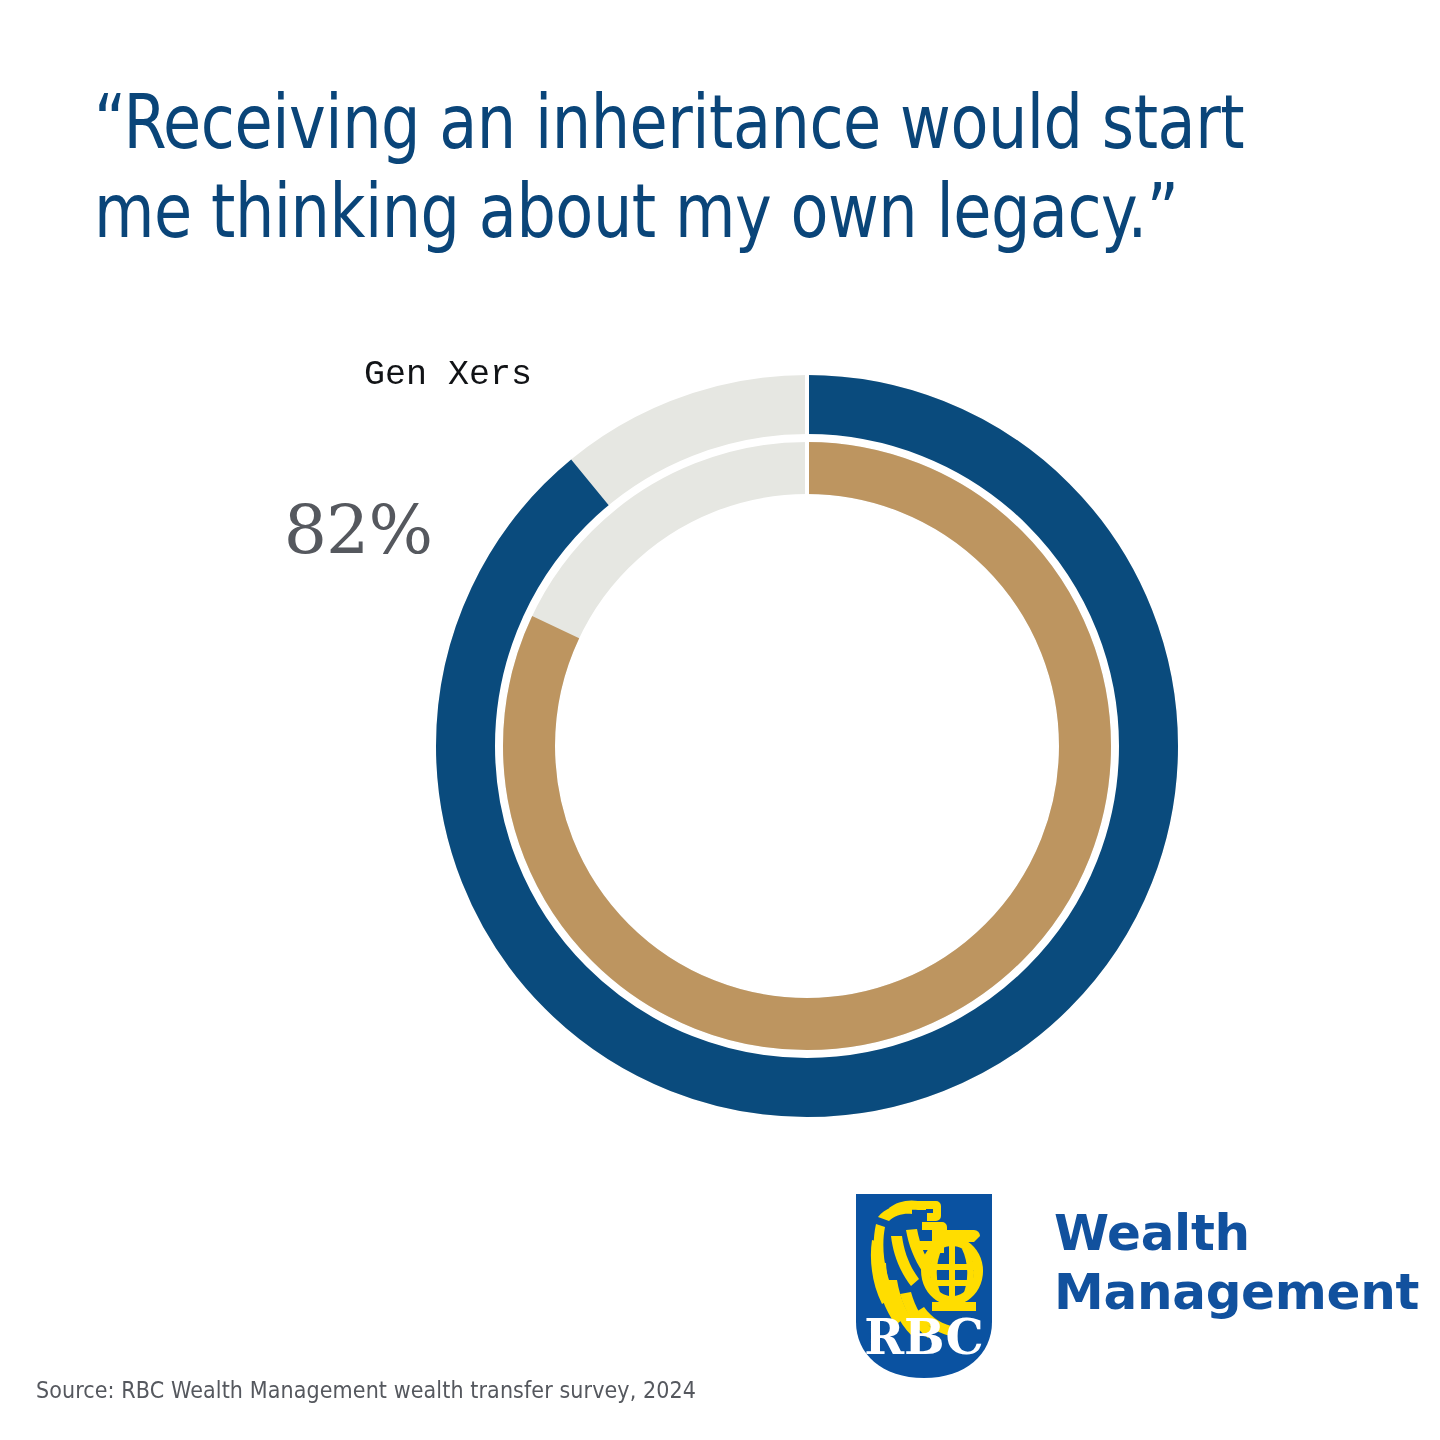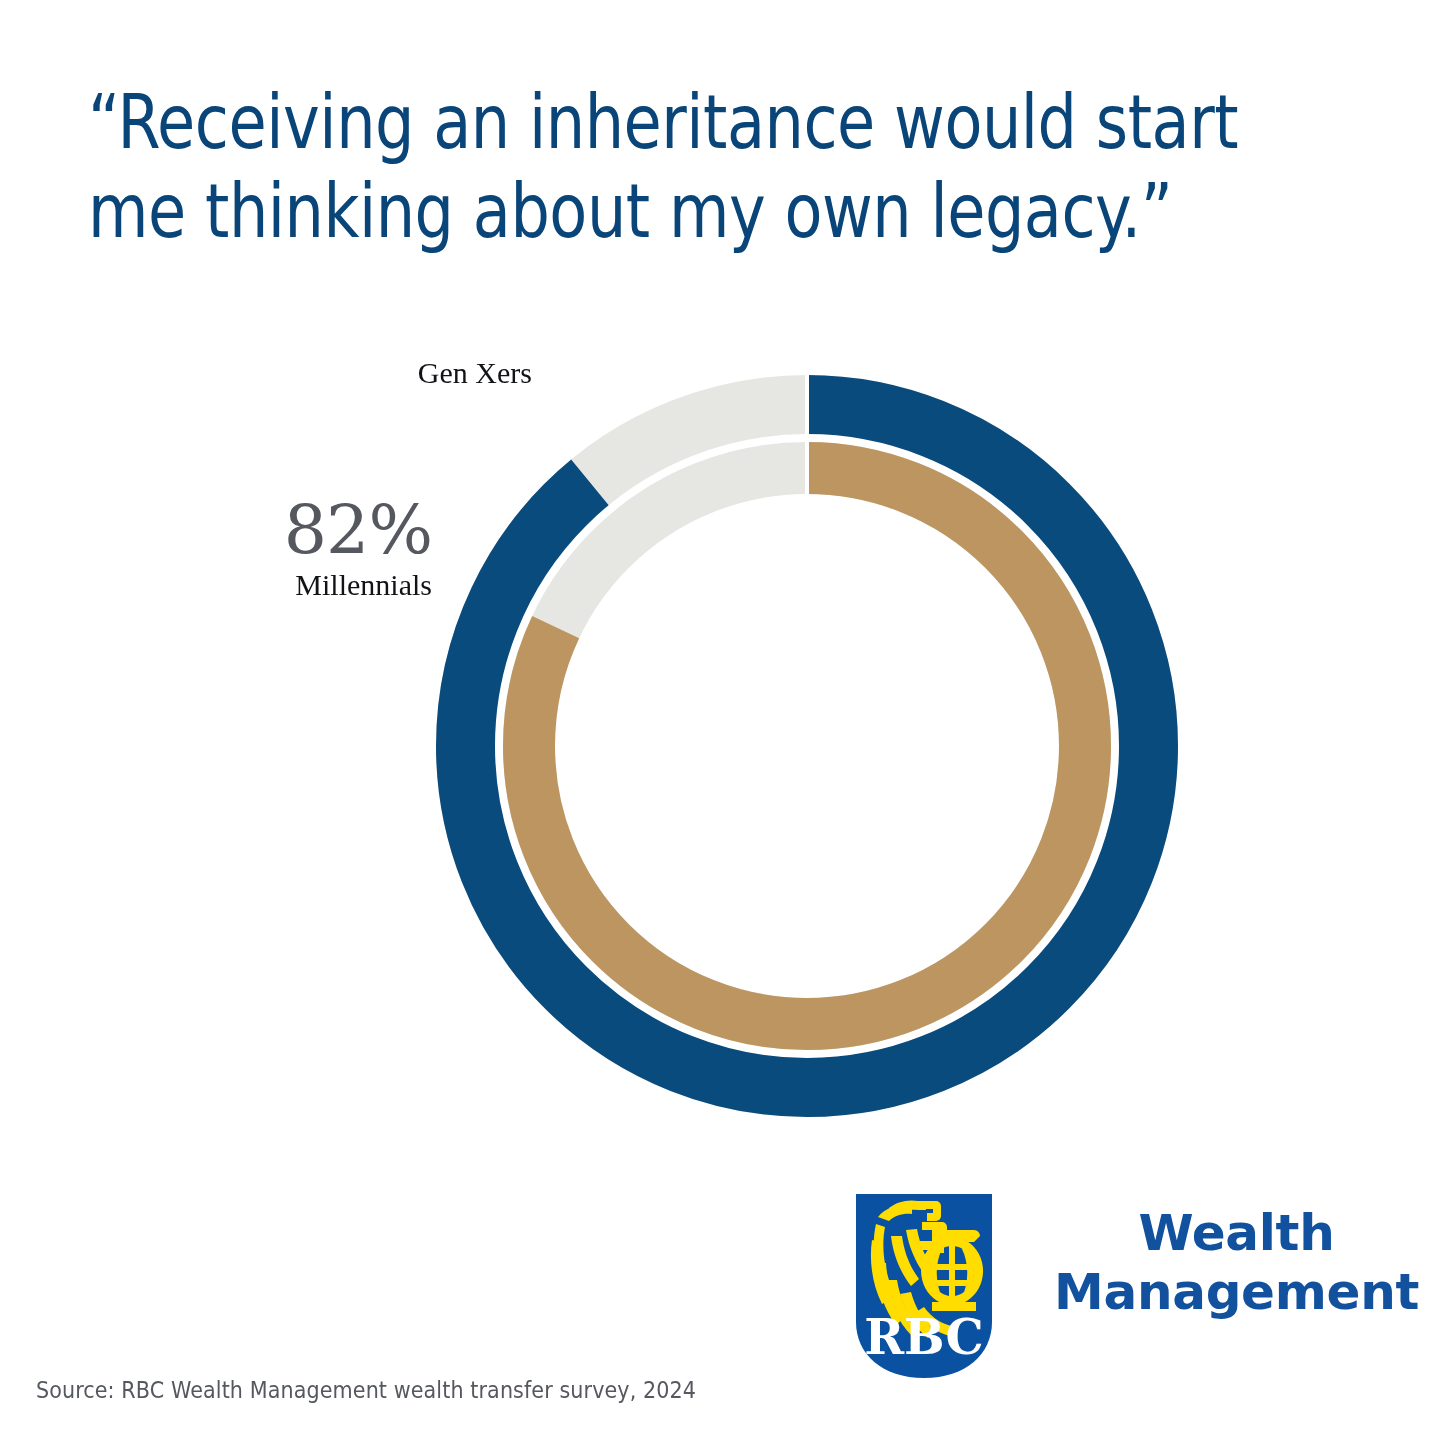--- a/index.html
+++ b/index.html
@@ -12,21 +12,21 @@
     height: 1440px;
     position: relative;
     overflow: hidden;
     font-family: "Liberation Sans", sans-serif;
     -webkit-font-smoothing: antialiased;
   }
 
   
   #title-block {
     position: absolute;
-    left: 88px;
+    left: 94px;
     top: 78px;
     width: 1290px;
   }
   #title-text {
     margin: 0;
     color: #0A4579;
     font-family: "DejaVu Sans Condensed", "Liberation Sans Narrow", "Liberation Sans", sans-serif;
     font-size: 75px;
     font-weight: 400;
     line-height: 1.18;
@@ -56,22 +56,22 @@
     font-family: "DejaVu Serif", "Liberation Serif", serif;
     font-size: 68px;
     font-weight: 400;
     color: #55585E;
     line-height: 1.0;
     letter-spacing: -1px;
   }
   .callout-label {
     display: block;
     margin-top: 6px;
-    font-family: Liberation Serif, serif;
-    font-size: 30px;
+    font-family: Liberation Mono, monospace;
+    font-size: 35px;
     font-weight: 400;
     color: #111316;
     line-height: 1.0;
   }
 
   
   #brand {
     position: absolute;
     left: 856px;
     top: 1194px;
@@ -83,21 +83,20 @@
   #brand-name {
     margin-left: 62px;
     margin-top: 10px;
     color: #11519E;
     font-family: "DejaVu Sans", "Liberation Sans", sans-serif;
     font-size: 50px;
     font-weight: 700;
     line-height: 1.18;
     white-space: pre-line;
     letter-spacing: -0.3px;
-    text-align: center;
   }
 
   
   #source-note {
     position: absolute;
     left: 36px;
     top: 1377px;
     color: #55585E;
     font-family: "DejaVu Sans Condensed", "Liberation Sans Narrow", "Liberation Sans", sans-serif;
     font-size: 23px;
@@ -130,21 +129,20 @@
     </g>
   </svg>
 </div>
 
 <div class="callout" id="callout-genx">
   <span class="callout-label">Gen Xers</span>
 </div>
 
 <div class="callout" id="callout-mill">
   <span class="callout-pct">82%</span>
-  <span class="callout-label">Millennials</span>
 </div>
 
 <div id="brand">
   <svg id="shield-svg" viewBox="0 0 136 184">
     <path d="M0,0 H136 V128 C136,160 110,184 68,184 C26,184 0,160 0,128 Z" fill="#0A52A1"></path>
     <g fill="#FFDD00">
 
       <path d="M22,23 C30,13 44,9 56,11 L56,20 C48,19 39,21 33,27 Z"></path>
       <path d="M33,14 C40,8 52,5 62,7 L70,7 L70,16 L62,16 C53,15 44,17 38,22 Z"></path>
       <path d="M58,7 h22 a5,5 0 0 1 5,5 v10 a5,5 0 0 1 -5,5 h-9 v-8 h6 v-4 h-19 Z"></path>

